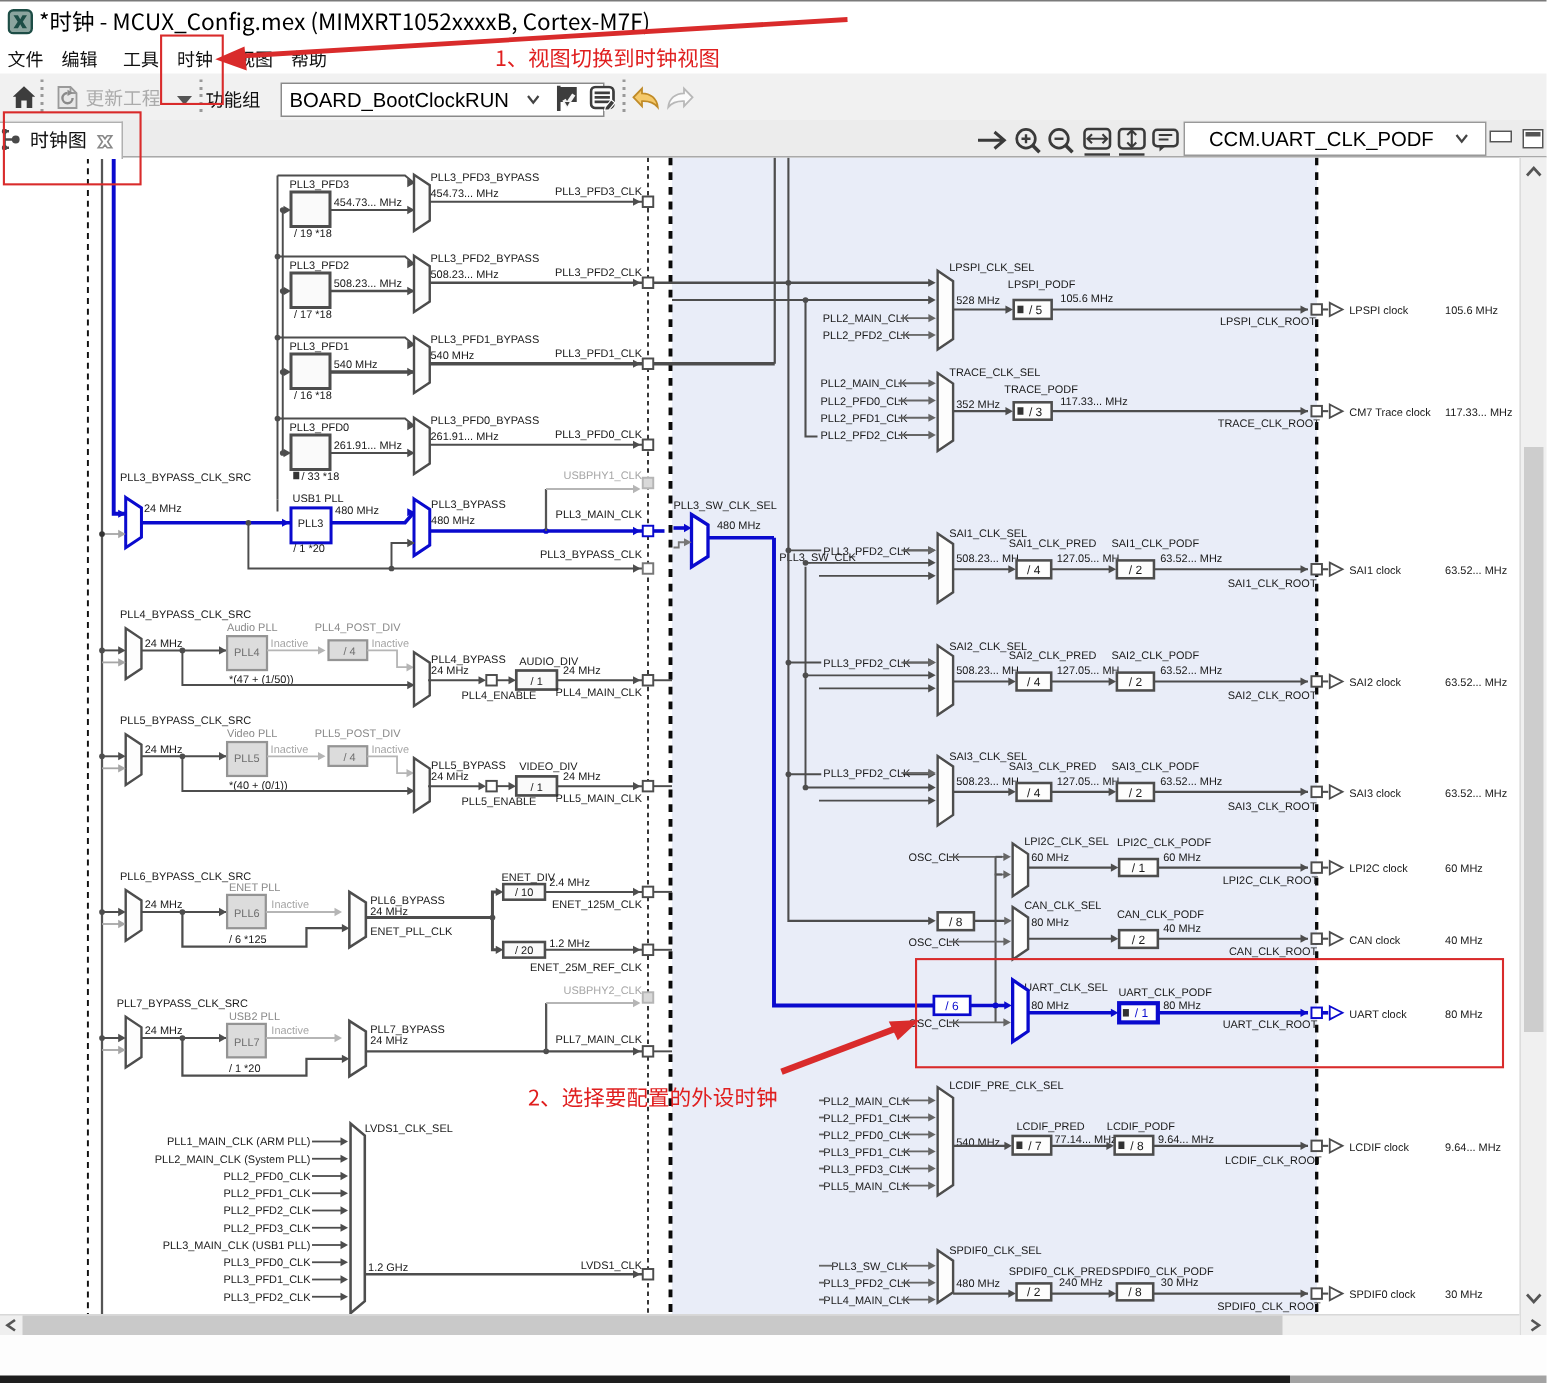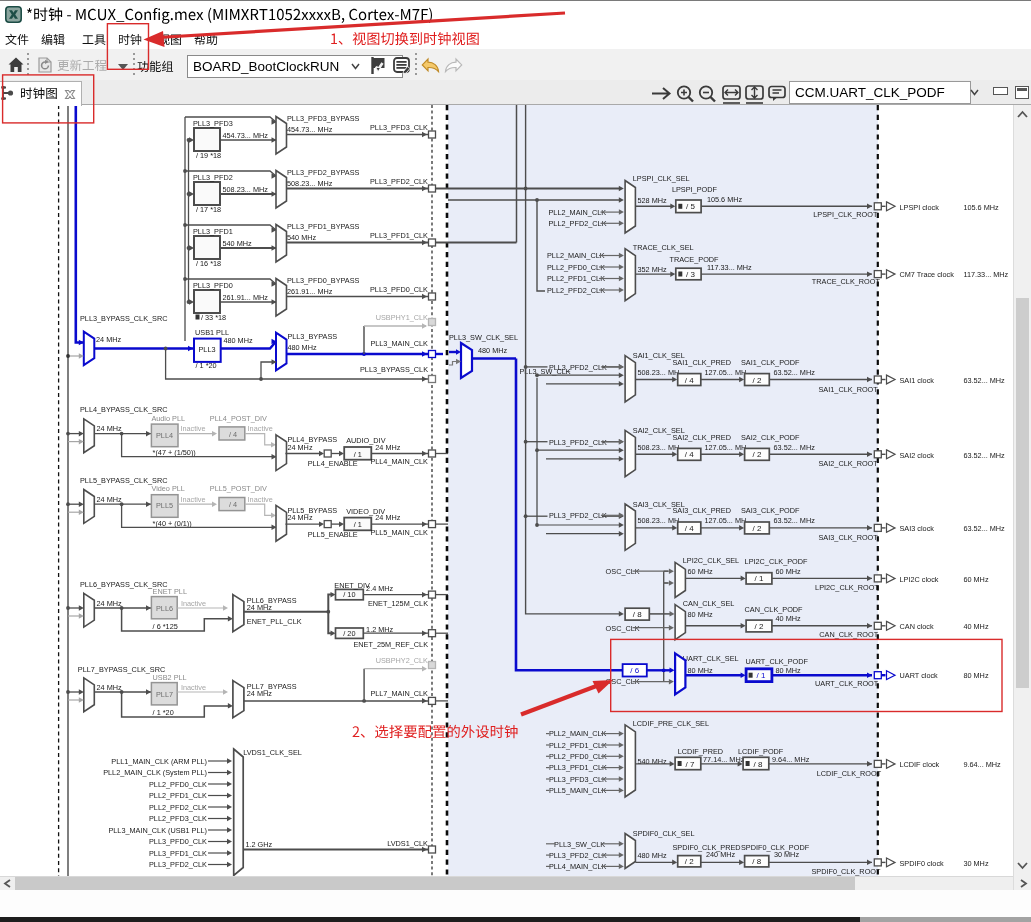--- a/index.html
+++ b/index.html
@@ -780,21 +780,21 @@
 <rect x="73" y="2" width="17" height="13" rx="2.5" fill="none" stroke="#3a3a3a" stroke-width="1.7"></rect>
 <path d="M75.5 8.5 L87.5 8.5 M78 5.5 L75 8.5 L78 11.5 M85 5.5 L88 8.5 L85 11.5" stroke="#3a3a3a" stroke-width="1.4" fill="none"></path>
 <path d="M73 19 L90 19" stroke="#3a3a3a" stroke-width="1.6"></path>
 <rect x="96" y="2" width="17" height="13" rx="2.5" fill="none" stroke="#3a3a3a" stroke-width="1.7"></rect>
 <path d="M104.5 3.5 L104.5 13.5 M101.5 6 L104.5 3 L107.5 6 M101.5 11 L104.5 14 L107.5 11" stroke="#3a3a3a" stroke-width="1.4" fill="none"></path>
 <path d="M96 19 L113 19" stroke="#3a3a3a" stroke-width="1.6"></path>
 <rect x="119" y="2.5" width="16" height="11" rx="2.5" fill="none" stroke="#3a3a3a" stroke-width="1.7"></rect>
 <path d="M122.5 6 L131.5 6 M122.5 9 L129 9" stroke="#3a3a3a" stroke-width="1.4"></path>
 <path d="M123 13.5 L123 17 L127 13.5" fill="#3a3a3a"></path>
 </svg>
-<div style="position:absolute;left:789px;top:81px;width:182px;height:23px;background:#fff;border:1px solid #999;font-size:13.5px;color:#000;line-height:21px;padding-left:5px;box-sizing:border-box">CCM.UART_CLK_PODF</div>
+<div style="position:absolute;left:789px;top:81px;width:202px;height:23px;background:#fff;border:1px solid #999;font-size:13.5px;color:#000;line-height:21px;padding-left:16px;box-sizing:border-box">CCM.UART_CLK_PODF</div>
 <svg style="position:absolute;left:970px;top:89px" width="9" height="7" viewBox="0 0 9 7">
     <path d="M1 1 L4.5 5.5 L8 1" fill="none" stroke="#444" stroke-width="1.5"></path>
   </svg>
 <div style="position:absolute;left:993px;top:87px;width:15px;height:8px;border:1.5px solid #555;box-sizing:border-box;background:#fff"></div>
 <div style="position:absolute;left:1015px;top:86px;width:14px;height:13px;border:1.5px solid #555;box-sizing:border-box;background:#fff">
     <div style="margin:1px;height:2.5px;background:#555"></div>
   </div>
 <div style="position:absolute;left:1013px;top:105px;width:18px;height:785px;background:#f0f0f0;border-left:1px solid #dcdcdc;box-sizing:border-box"></div>
 <div style="position:absolute;left:1016px;top:298px;width:13px;height:390px;background:#cdcdcd"></div>
 <svg style="position:absolute;left:1016px;top:110px" width="13" height="10" viewBox="0 0 13 10">

